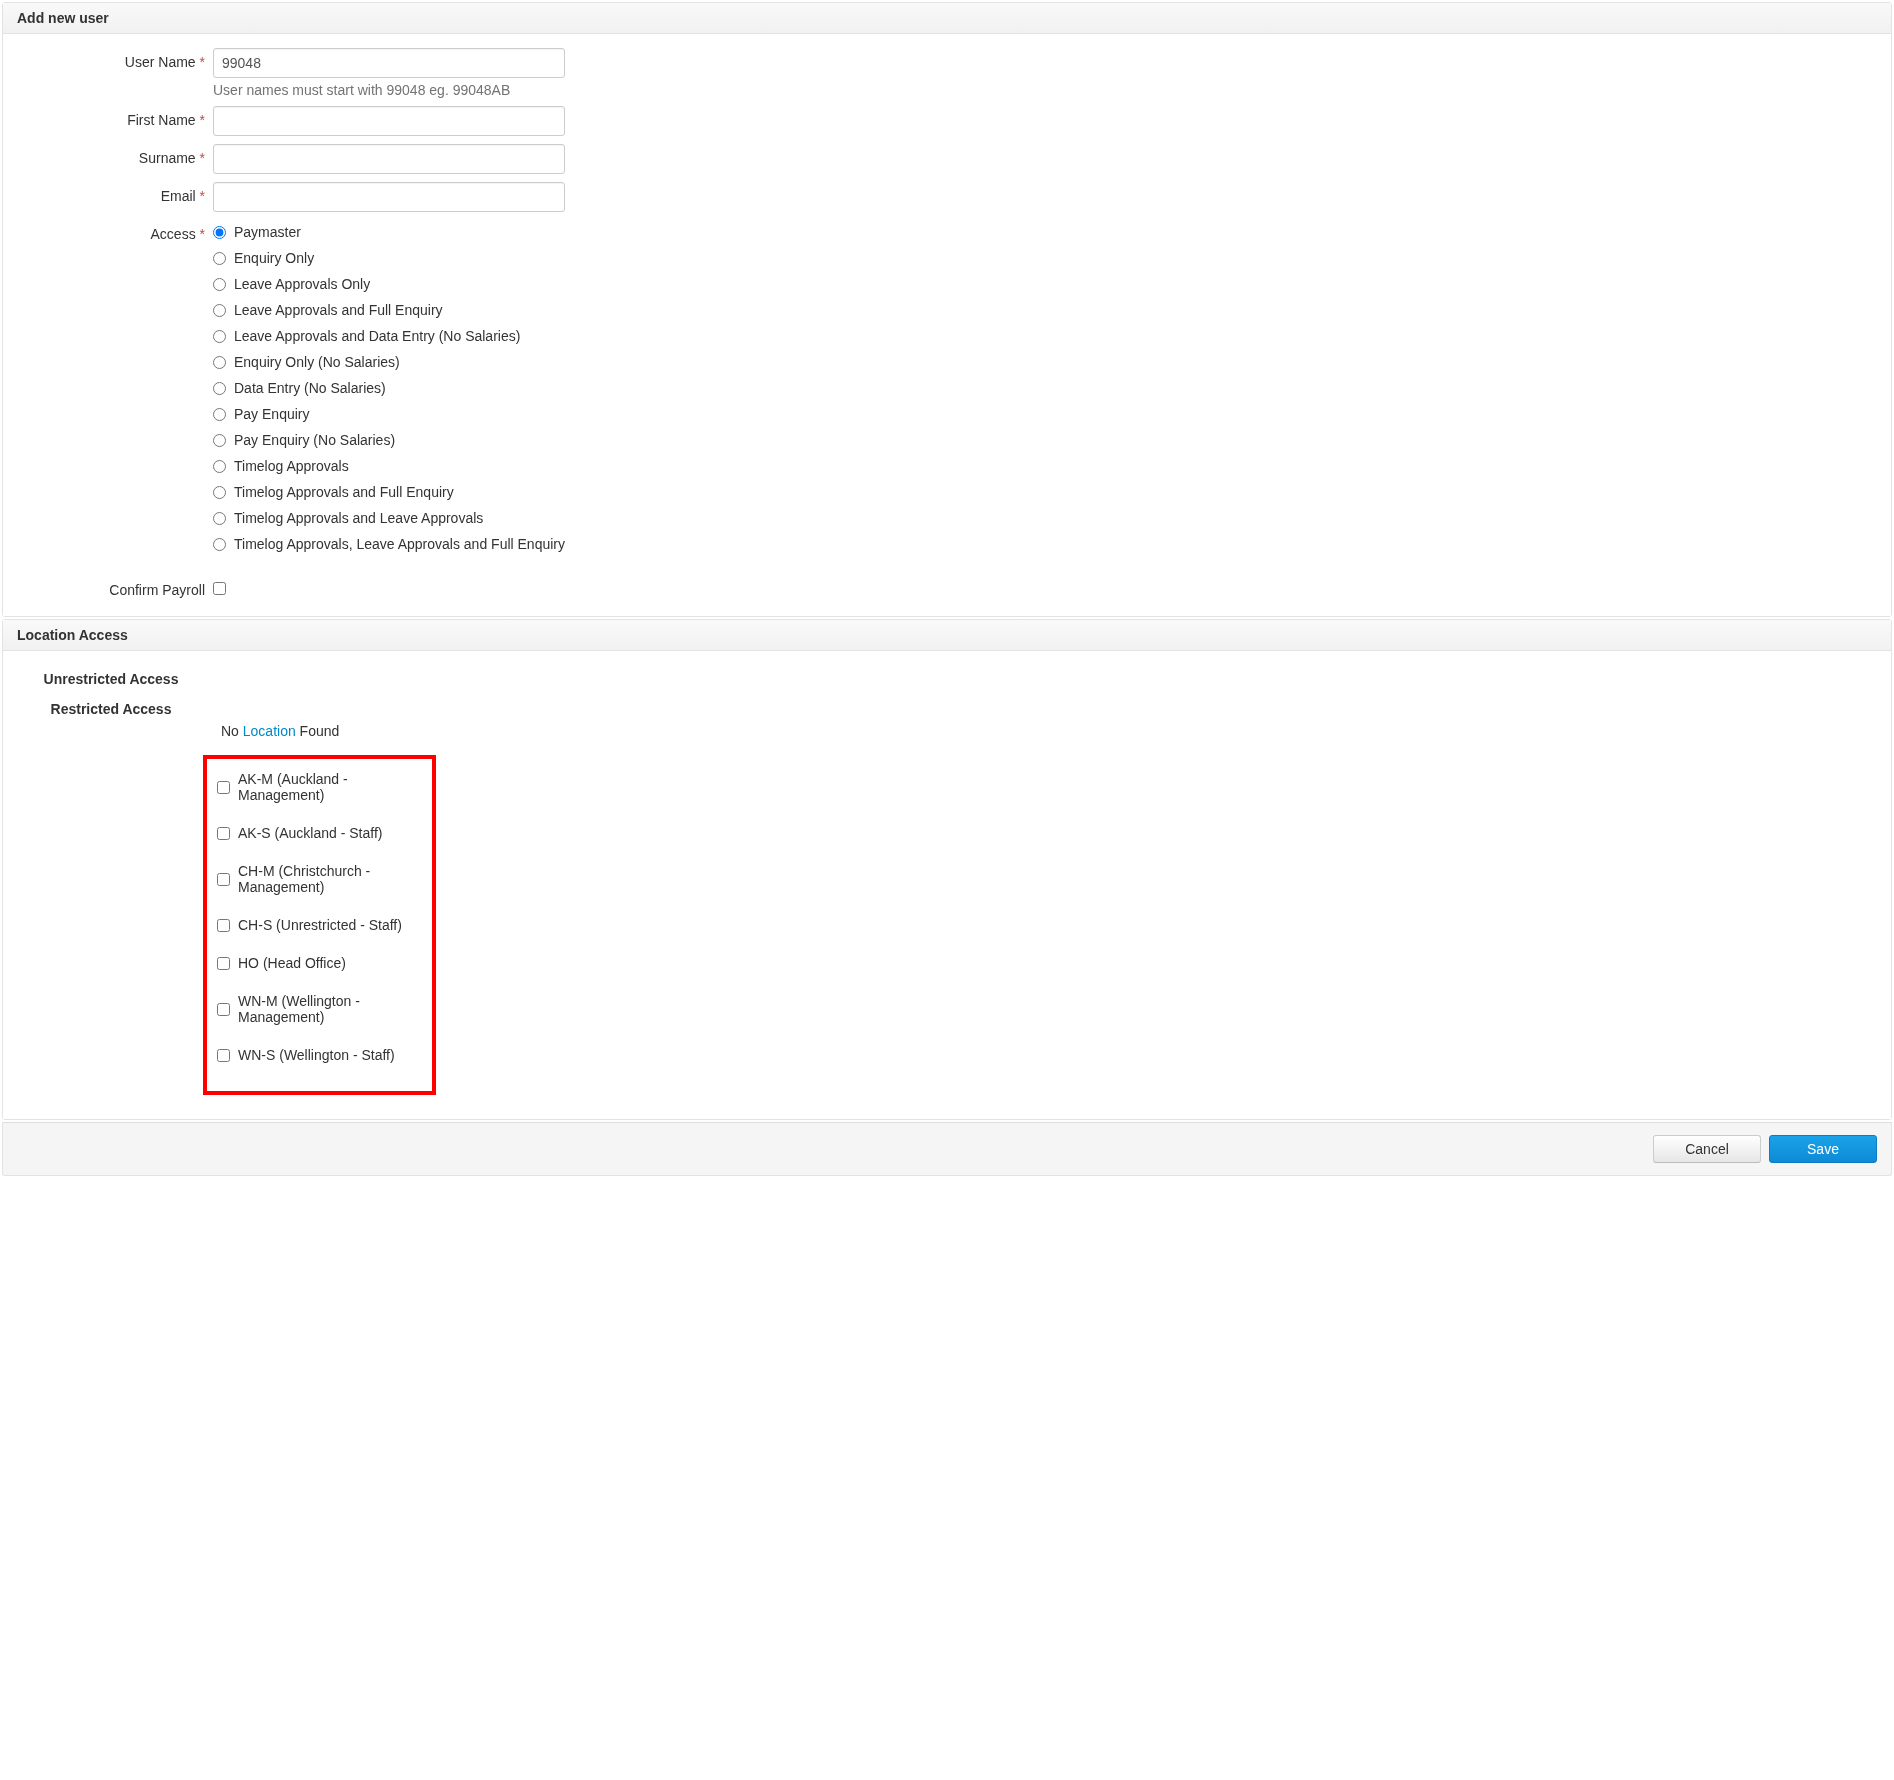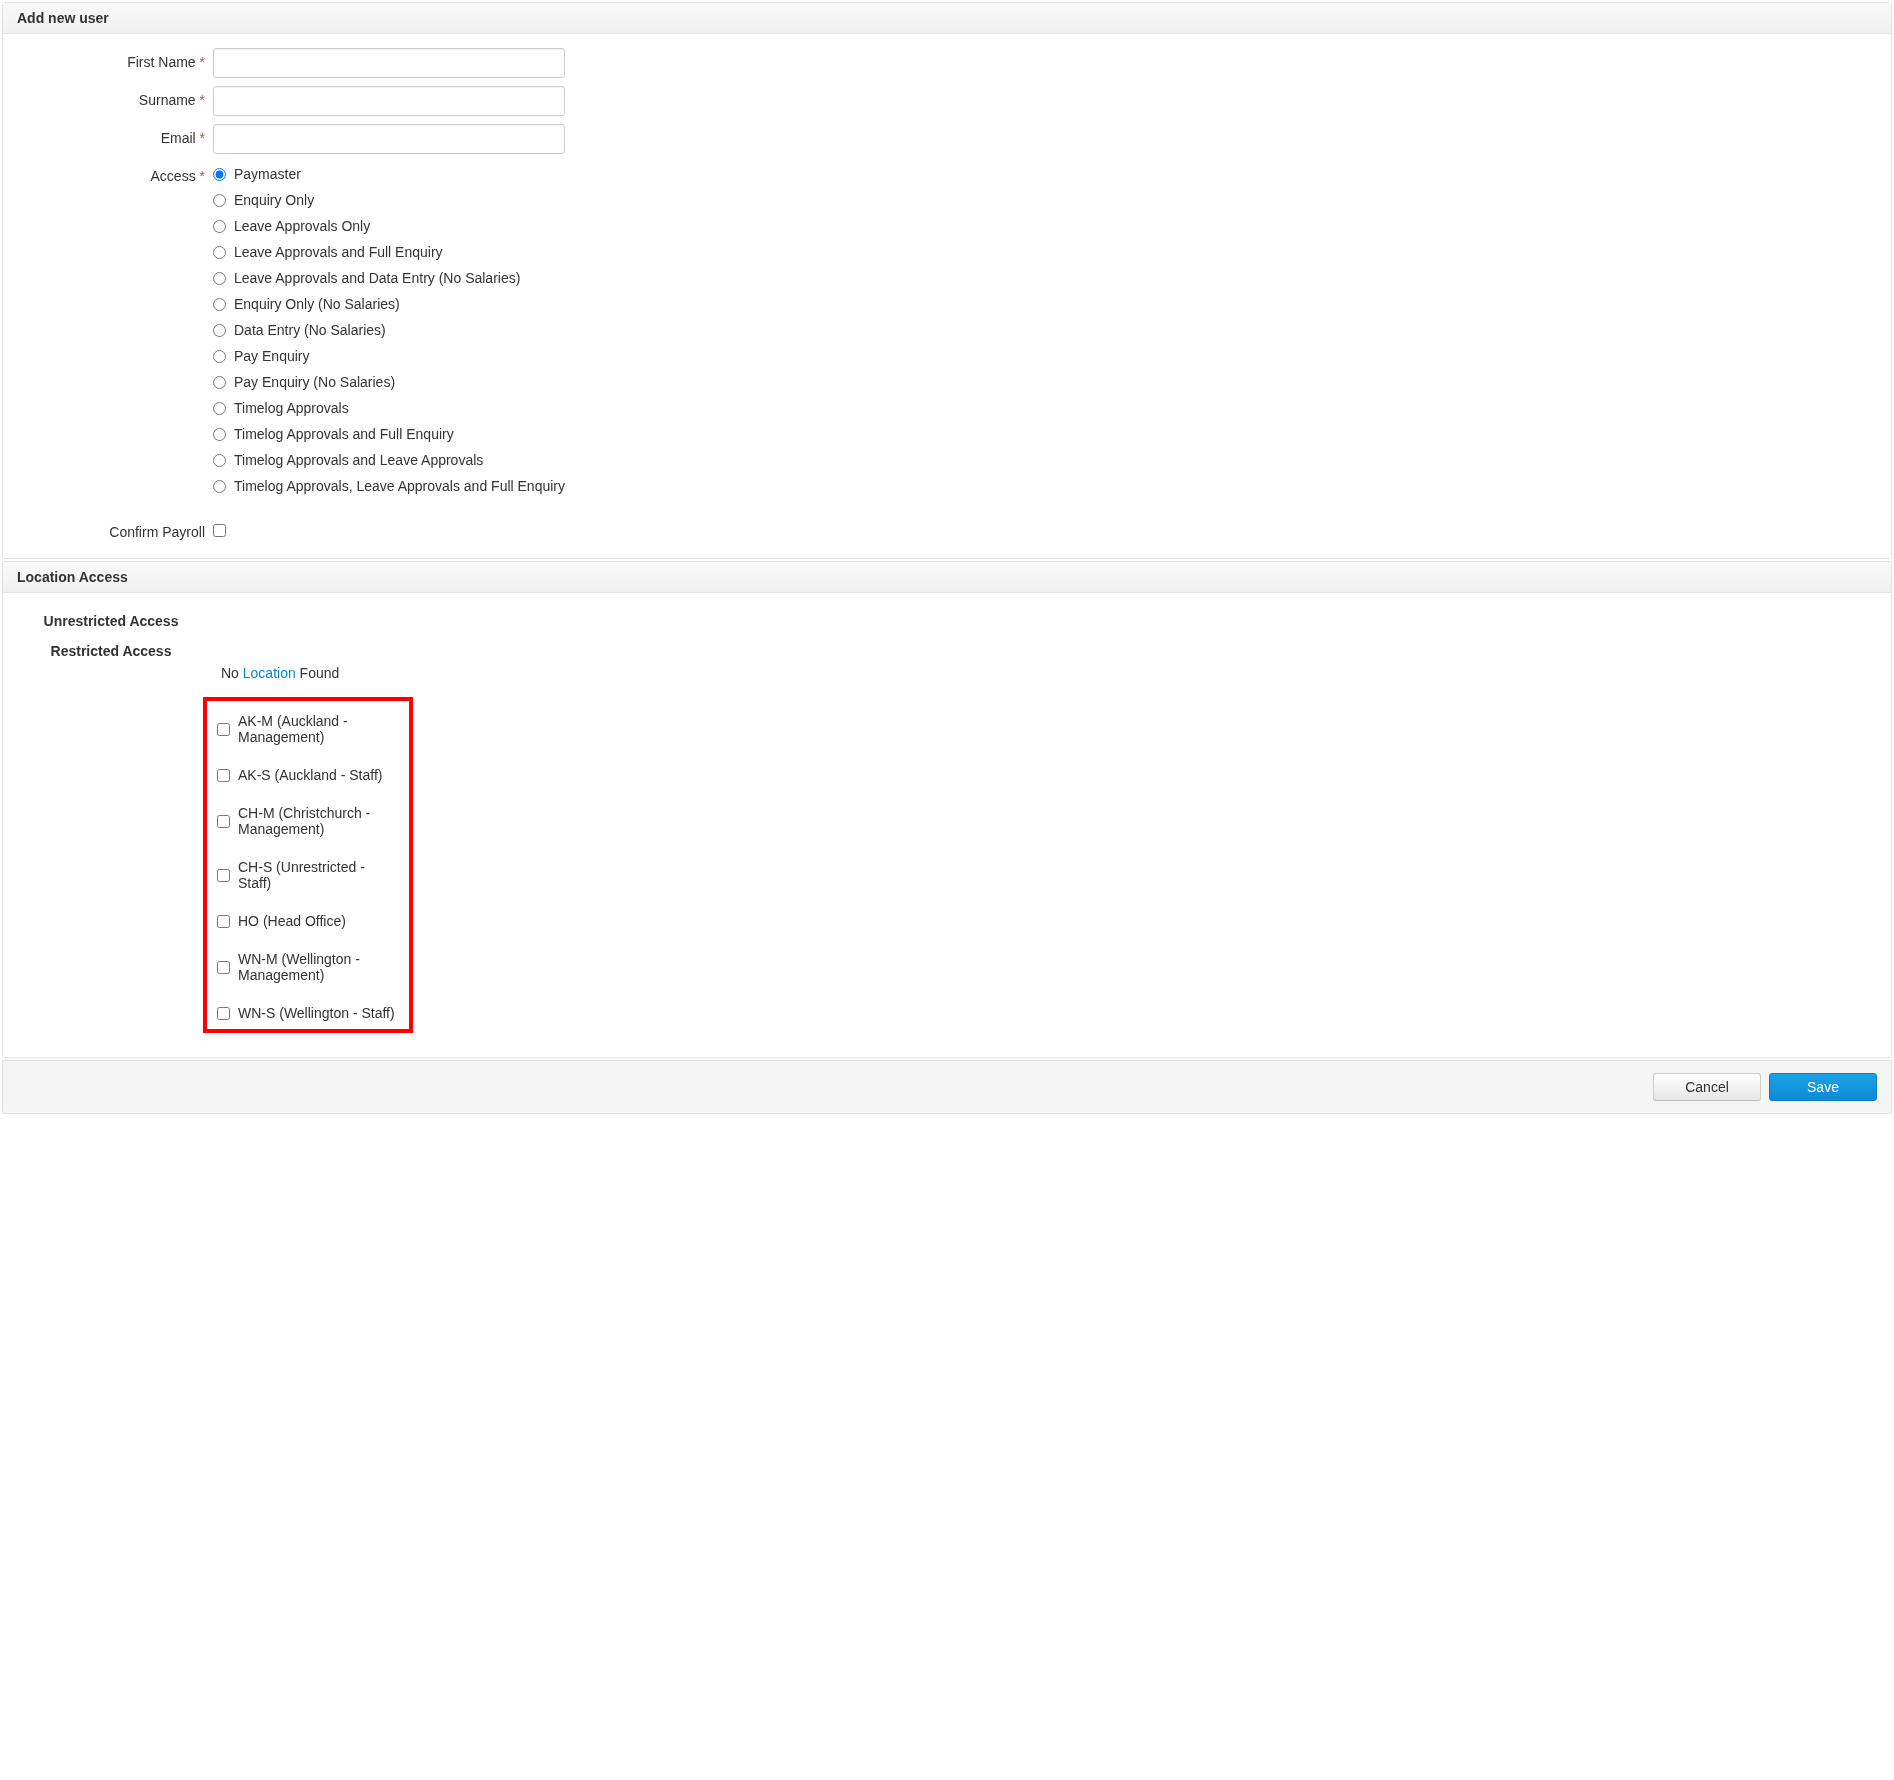--- a/index.html
+++ b/index.html
@@ -95,23 +95,23 @@
     padding-top: 0;
     font-size: 14px;
     color: #333;
   }
   .location-text a {
     color: #0088cc;
     text-decoration: none;
   }
   .restricted-box {
     border: 4px solid #f00;
-    padding: 12px 10px 0 10px;
+    padding: 12px 10px 20px 10px;
     margin-top: 2px;
-    width: 210px;
+    width: 233px;
   }
   .check-row {
     display: flex;
     align-items: center;
     margin-bottom: 22px;
     font-size: 14px;
     color: #333;
   }
   .check-row:last-child { margin-bottom: 8px; }
   .check-row input[type="checkbox"] {
@@ -156,20 +156,30 @@
   }
   .content-col { padding-left: 8px; }
 </style>
 </head>
 <body>
 
 <div class="panel">
   <div class="panel-header">Add new user</div>
   <div class="panel-body">
 
+    <div class="form-row">
+      <div class="form-label">
+        <span>User Name</span>
+        <span class="req">*</span>
+      </div>
+      <div class="form-control-wrap">
+        <input type="text" class="text-input" value="99048" style="">
+        <div class="help-text">User names must start with 99048 eg. 99048AB</div>
+      </div>
+    </div>
 
     <div class="form-row">
       <div class="form-label">
         <span>First Name</span>
         <span class="req">*</span>
       </div>
       <div class="form-control-wrap">
         <input type="text" class="text-input" value="" style="">
       </div>
     </div>

